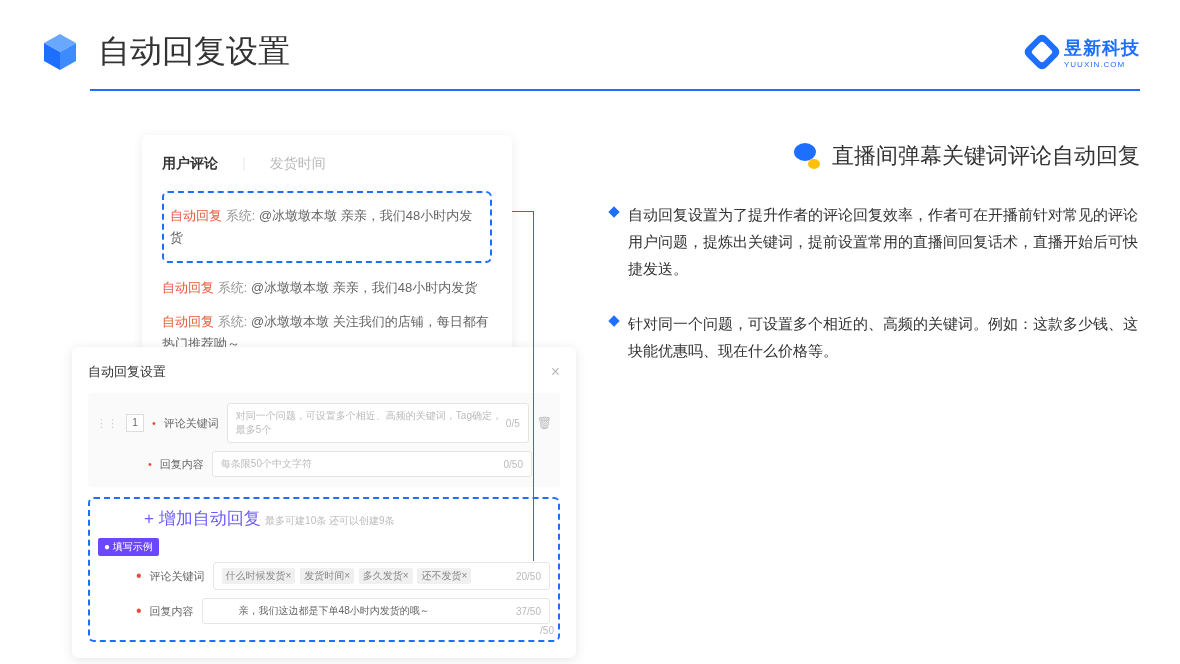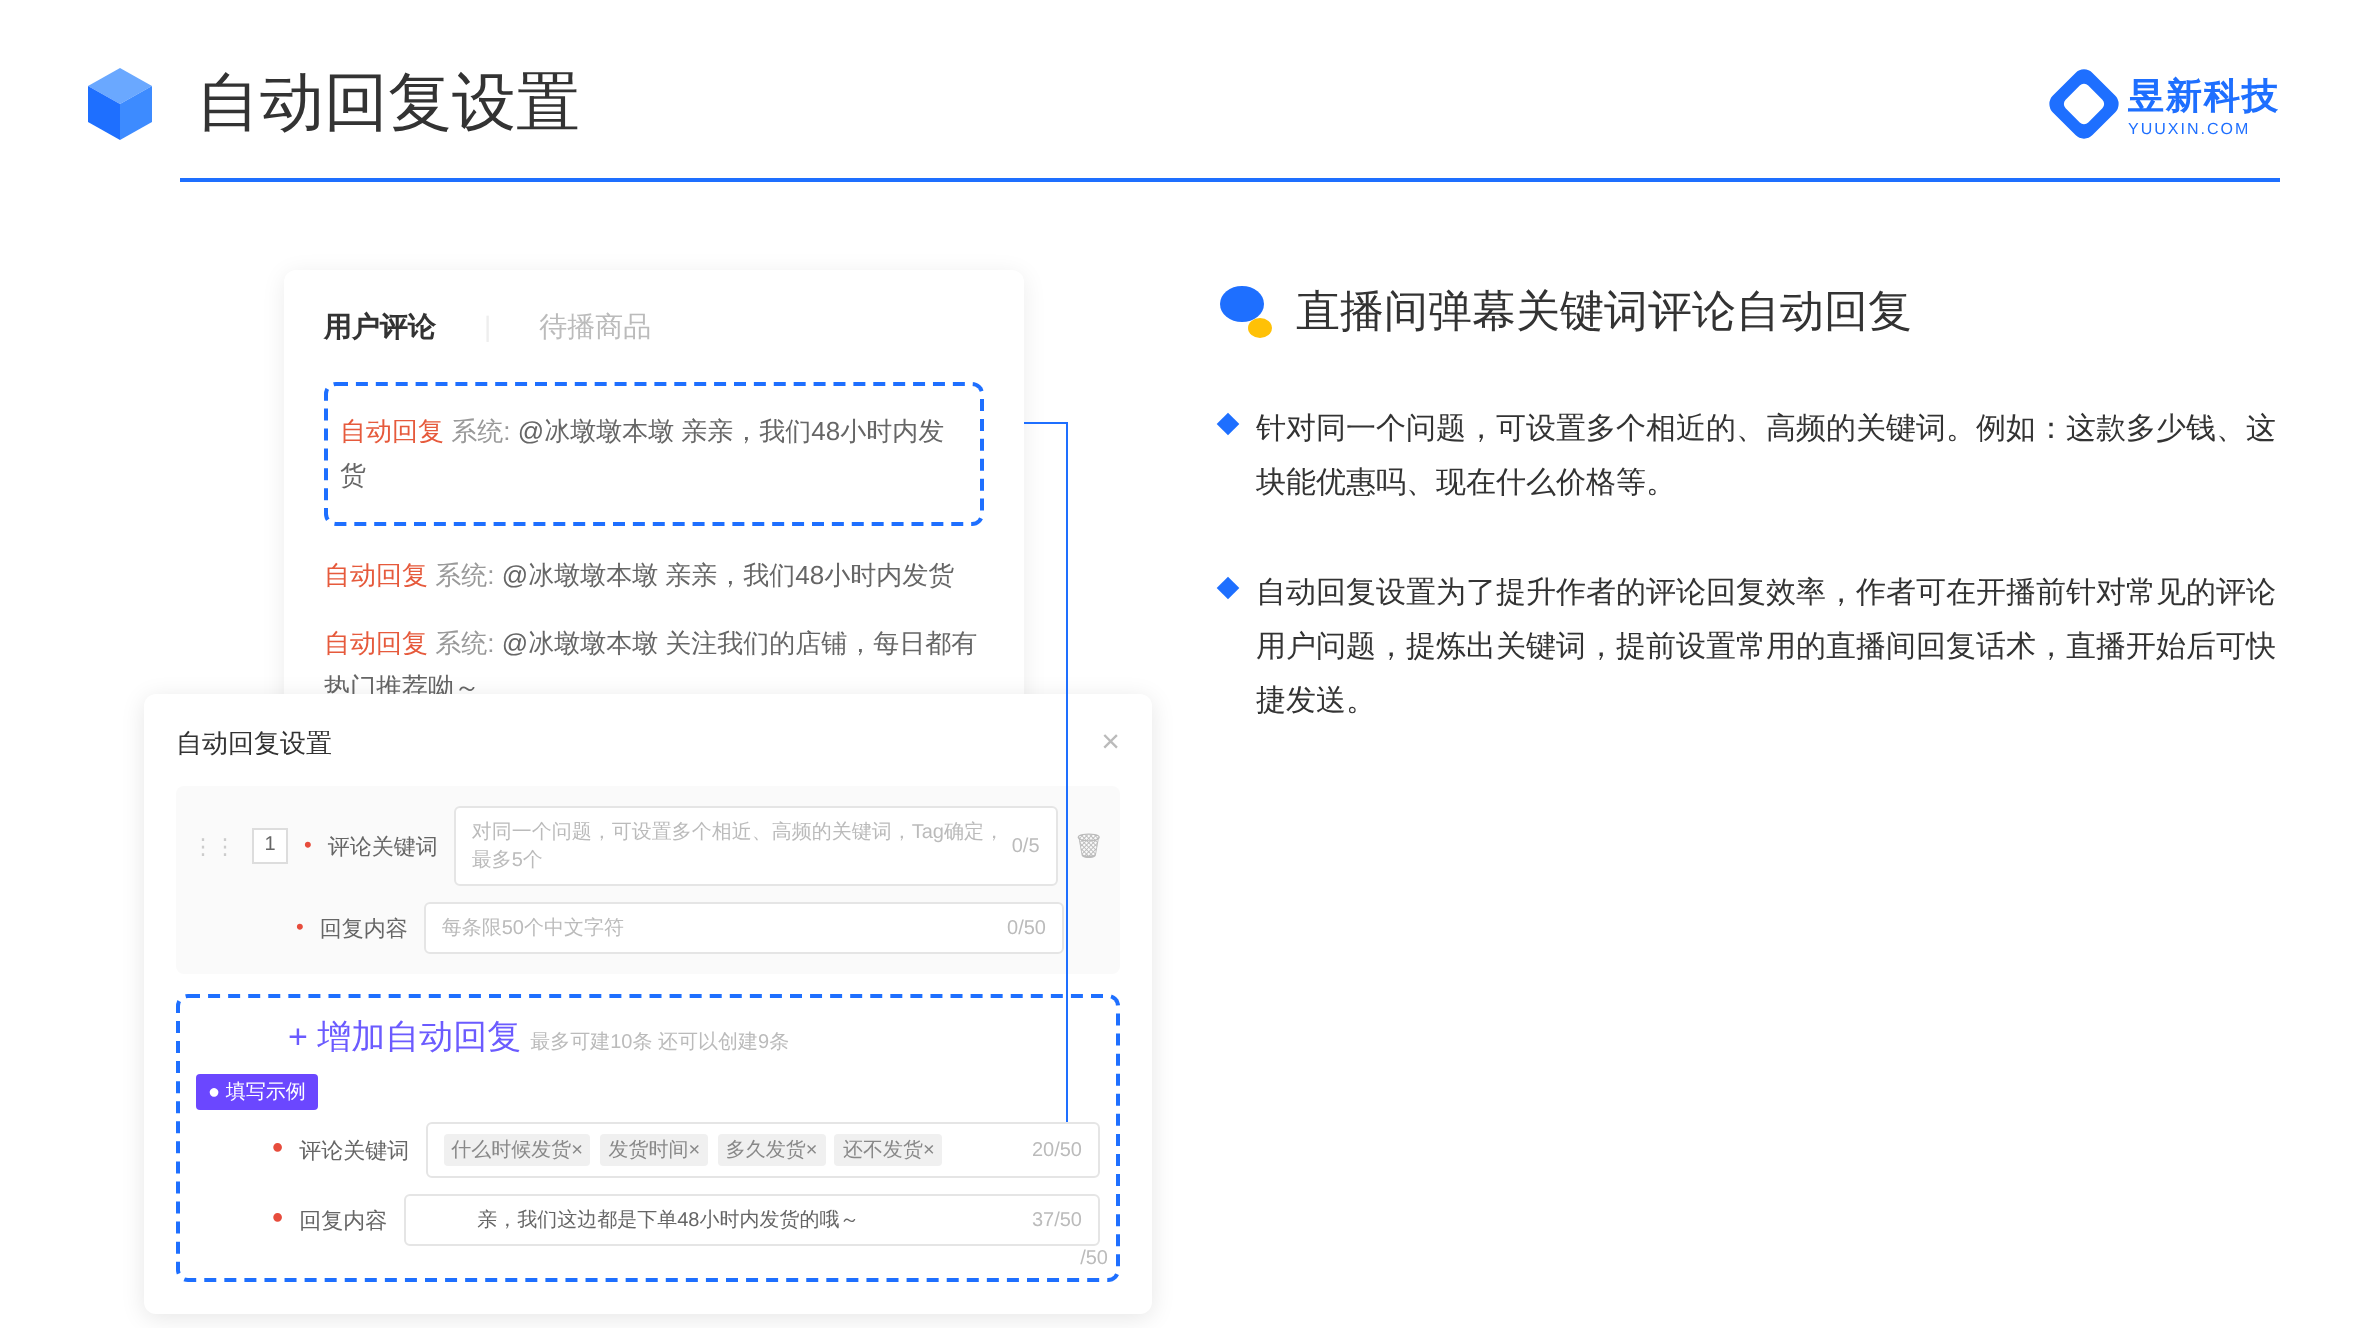--- a/index.html
+++ b/index.html
@@ -38,21 +38,21 @@
 .input-box { flex: 1; border: 1px solid #e5e5e5; background: #fff; border-radius: 3px; padding: 5px 8px; font-size: 10px; color: #bbb; display: flex; justify-content: space-between; align-items: center; }
 .counter { color: #bbb; font-size: 10px; }
 .trash-icon { color: #bbb; font-size: 12px; }
 .add-link { color: #6b5bff; font-size: 17px; padding: 4px 0; margin-left: 46px; }
 .add-note { color: #bbb; font-size: 10px; }
 .example-section { border: 2.5px dashed #1e6fff; border-radius: 6px; padding: 8px; margin-top: 6px; }
 .example-badge { display: inline-block; background: #6b47ff; color: #fff; font-size: 10px; padding: 2px 6px; border-radius: 2px; margin-bottom: 6px; }
 .tag-chip { display: inline-flex; align-items: center; background: #f0f0f0; color: #888; font-size: 10px; padding: 1px 4px; border-radius: 2px; margin-right: 2px; }
 .connector-line { position: absolute; border-color: #1e6fff; border-style: solid; }
 .right-col { flex: 1; padding-top: 20px; }
-.sec-header { display: flex; align-items: center; gap: 12px; margin-bottom: 30px; }
+.sec-header { display: flex; align-items: center; gap: 12px; margin-bottom: 30px; justify-content: flex-end; }
 .chat-icon { width: 26px; height: 26px; position: relative; }
 .chat-blue { position: absolute; width: 22px; height: 18px; background: #1e6fff; border-radius: 50%; top: 0; left: 0; }
 .chat-yellow { position: absolute; width: 12px; height: 10px; background: #ffc107; border-radius: 50%; bottom: 0; right: 0; }
 .sec-title { font-size: 22px; color: #333; font-weight: 400; }
 .bullet-item { display: flex; gap: 10px; margin-bottom: 28px; }
 .diamond { width: 8px; height: 8px; background: #1e6fff; transform: rotate(45deg); margin-top: 7px; flex-shrink: 0; }
 .bullet-text { font-size: 15px; color: #333; line-height: 1.8; }
 .float-count { position: absolute; right: 4px; bottom: 4px; font-size: 10px; color: #bbb; }
 </style>
 </head>
@@ -79,21 +79,21 @@
 </div>
 <div class="hr-line"></div>
 
 <div class="content">
   <div class="left-col">
 
     <div class="card-comments">
       <div class="tabs">
         <span class="tab-active">用户评论</span>
         <span class="tab-divider">|</span>
-        <span class="tab-inactive">待播商品</span>
+        <span class="tab-inactive">发货时间</span>
       </div>
       <div class="highlighted-box">
         <div class="comment-row">
           <span class="auto-tag">自动回复</span>
           <span class="sys-tag">系统:</span>
           <span>@冰墩墩本墩 亲亲，我们48小时内发货</span>
         </div>
       </div>
       <div class="comment-row">
         <span class="auto-tag">自动回复</span>
@@ -178,20 +178,20 @@
   <div class="right-col">
     <div class="sec-header">
       <div class="chat-icon">
         <div class="chat-blue"></div>
           <div class="chat-yellow"></div>
       </div>
       <h2 class="sec-title">直播间弹幕关键词评论自动回复</h2>
     </div>
     <div class="bullet-item">
       <div class="diamond"></div>
-      <div class="bullet-text">针对同一个问题，可设置多个相近的、高频的关键词。例如：这款多少钱、这块能优惠吗、现在什么价格等。</div>
+      <div class="bullet-text">自动回复设置为了提升作者的评论回复效率，作者可在开播前针对常见的评论用户问题，提炼出关键词，提前设置常用的直播间回复话术，直播开始后可快捷发送。</div>
     </div>
     <div class="bullet-item">
       <div class="diamond"></div>
-      <div class="bullet-text">自动回复设置为了提升作者的评论回复效率，作者可在开播前针对常见的评论用户问题，提炼出关键词，提前设置常用的直播间回复话术，直播开始后可快捷发送。</div>
+      <div class="bullet-text">针对同一个问题，可设置多个相近的、高频的关键词。例如：这款多少钱、这块能优惠吗、现在什么价格等。</div>
     </div>
   </div>
 </div>
 
 </body></html>

